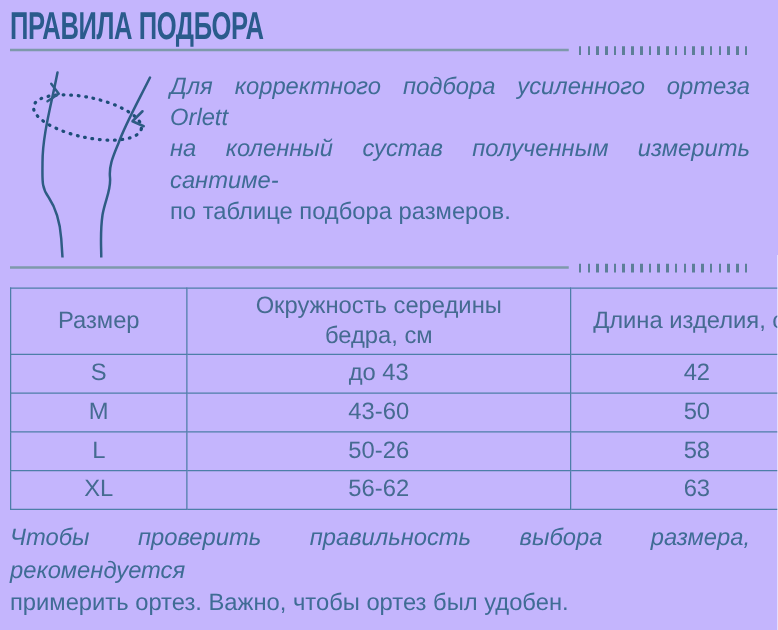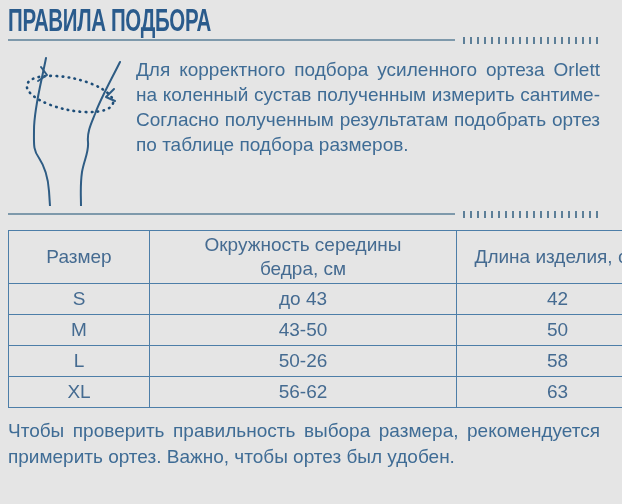--- a/index.html
+++ b/index.html
@@ -1,19 +1,19 @@
 <!DOCTYPE html>
 <html><head>
 <meta charset="utf-8">
 <style>
   html,body { margin:0; padding:0; background:#ffffff; }
   body { width:622px; height:504px; font-family:"Liberation Sans", sans-serif; }
   .page {
     position:relative; width:622px; height:504px; box-sizing:border-box;
-    padding:8px 22px 0 8px; overflow:hidden; background:#e5e5e5;
+    padding:8px 22px 0 8px; overflow:hidden; background:#c4b5fd;
   }
 
   
   .sec-title { margin:0; height:24px; line-height:24px; }
   .sec-title .condensed {
     display:inline-block; white-space:nowrap;
     transform:scaleX(0.66); transform-origin:0 50%;
     font-size:31px; font-weight:bold; letter-spacing:-0.5px;
     color:#2a5b8c;
   }
@@ -28,21 +28,21 @@
   }
 
   
   .intro { display:flex; margin-top:12px; height:150px; }
   .knee-svg { width:116px; height:150px; flex:none; }
   .intro-text {
     margin-left:12px; width:480px; padding-top:1px;
     font-size:19px; line-height:25px; color:#3f6c95;
   }
   .ln { white-space:nowrap; }
-  .ln.just { text-align:justify; text-align-last:justify; white-space:normal; }
+  .ln.just { text-align:justify; text-align-last:justify; white-space:normal;font-style:italic; }
 
   .sec2 { margin-top:16px; }
 
   
   table.size-table {
     margin-top:12px; width:591px; table-layout:fixed; border-collapse:collapse;
     font-size:19px; color:#456b91;
   }
   .size-table th, .size-table td {
     border:1.6px solid #4d7ea8; text-align:center; vertical-align:middle;
@@ -76,21 +76,20 @@
     <svg class="knee-svg" viewBox="0 0 116 150" aria-hidden="true">
       <path d="M38 2 C33 28 26 52 26 74 C26 88 25 94 31 102 C37 111 40 121 41 135 L42 150" fill="none" stroke="#2e5c84" stroke-width="2" stroke-linecap="round"></path>
       <path d="M112 6 C102 26 92 44 87 58 C83 68 79 76 80 86 C81 96 76 104 74 116 C72 130 73 140 73 150" fill="none" stroke="#2e5c84" stroke-width="2" stroke-linecap="round"></path>
       <ellipse cx="62" cy="38" rx="44" ry="16" transform="rotate(12 62 38)" fill="none" stroke="#1d4d78" stroke-width="2.6" stroke-dasharray="0.6 5.4" stroke-linecap="round"></ellipse>
       <path d="M30 25 L39 19 L33 11" fill="none" stroke="#2e5c84" stroke-width="2" stroke-linecap="round" stroke-linejoin="round"></path>
       <path d="M106 33 L98 41 L107 45" fill="none" stroke="#2e5c84" stroke-width="2" stroke-linecap="round" stroke-linejoin="round"></path>
     </svg>
     <div class="intro-text">
       <div class="ln just">Для корректного подбора усиленного ортеза Orlett</div>
       <div class="ln just">на коленный сустав полученным измерить сантиме-</div>
-      <div class="ln just">Согласно полученным результатам подобрать ортез</div>
       <div class="ln">по таблице подбора размеров.</div>
     </div>
   </section>
 
   <div class="divider">
     <span class="solid"></span>
     <span class="gap"></span>
     <span class="ticks"></span>
   </div>
 
@@ -103,21 +102,21 @@
       </tr>
     </thead>
     <tbody>
       <tr>
         <td>S</td>
         <td>до 43</td>
         <td>42</td>
       </tr>
       <tr>
         <td>M</td>
-        <td>43-50</td>
+        <td>43-60</td>
         <td>50</td>
       </tr>
       <tr>
         <td>L</td>
         <td>50-26</td>
         <td>58</td>
       </tr>
       <tr>
         <td>XL</td>
         <td>56-62</td>

